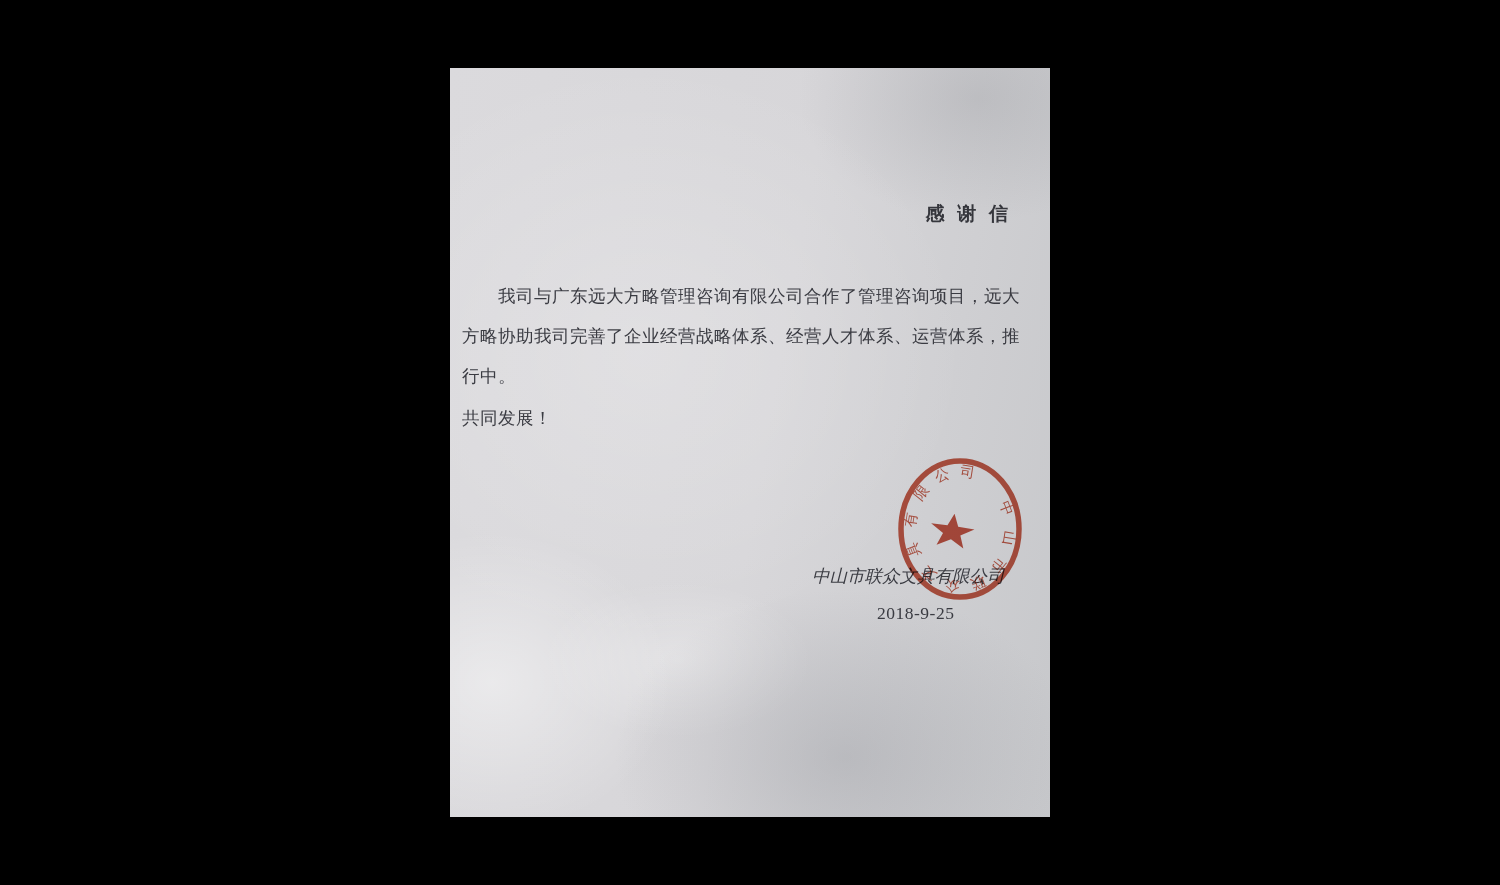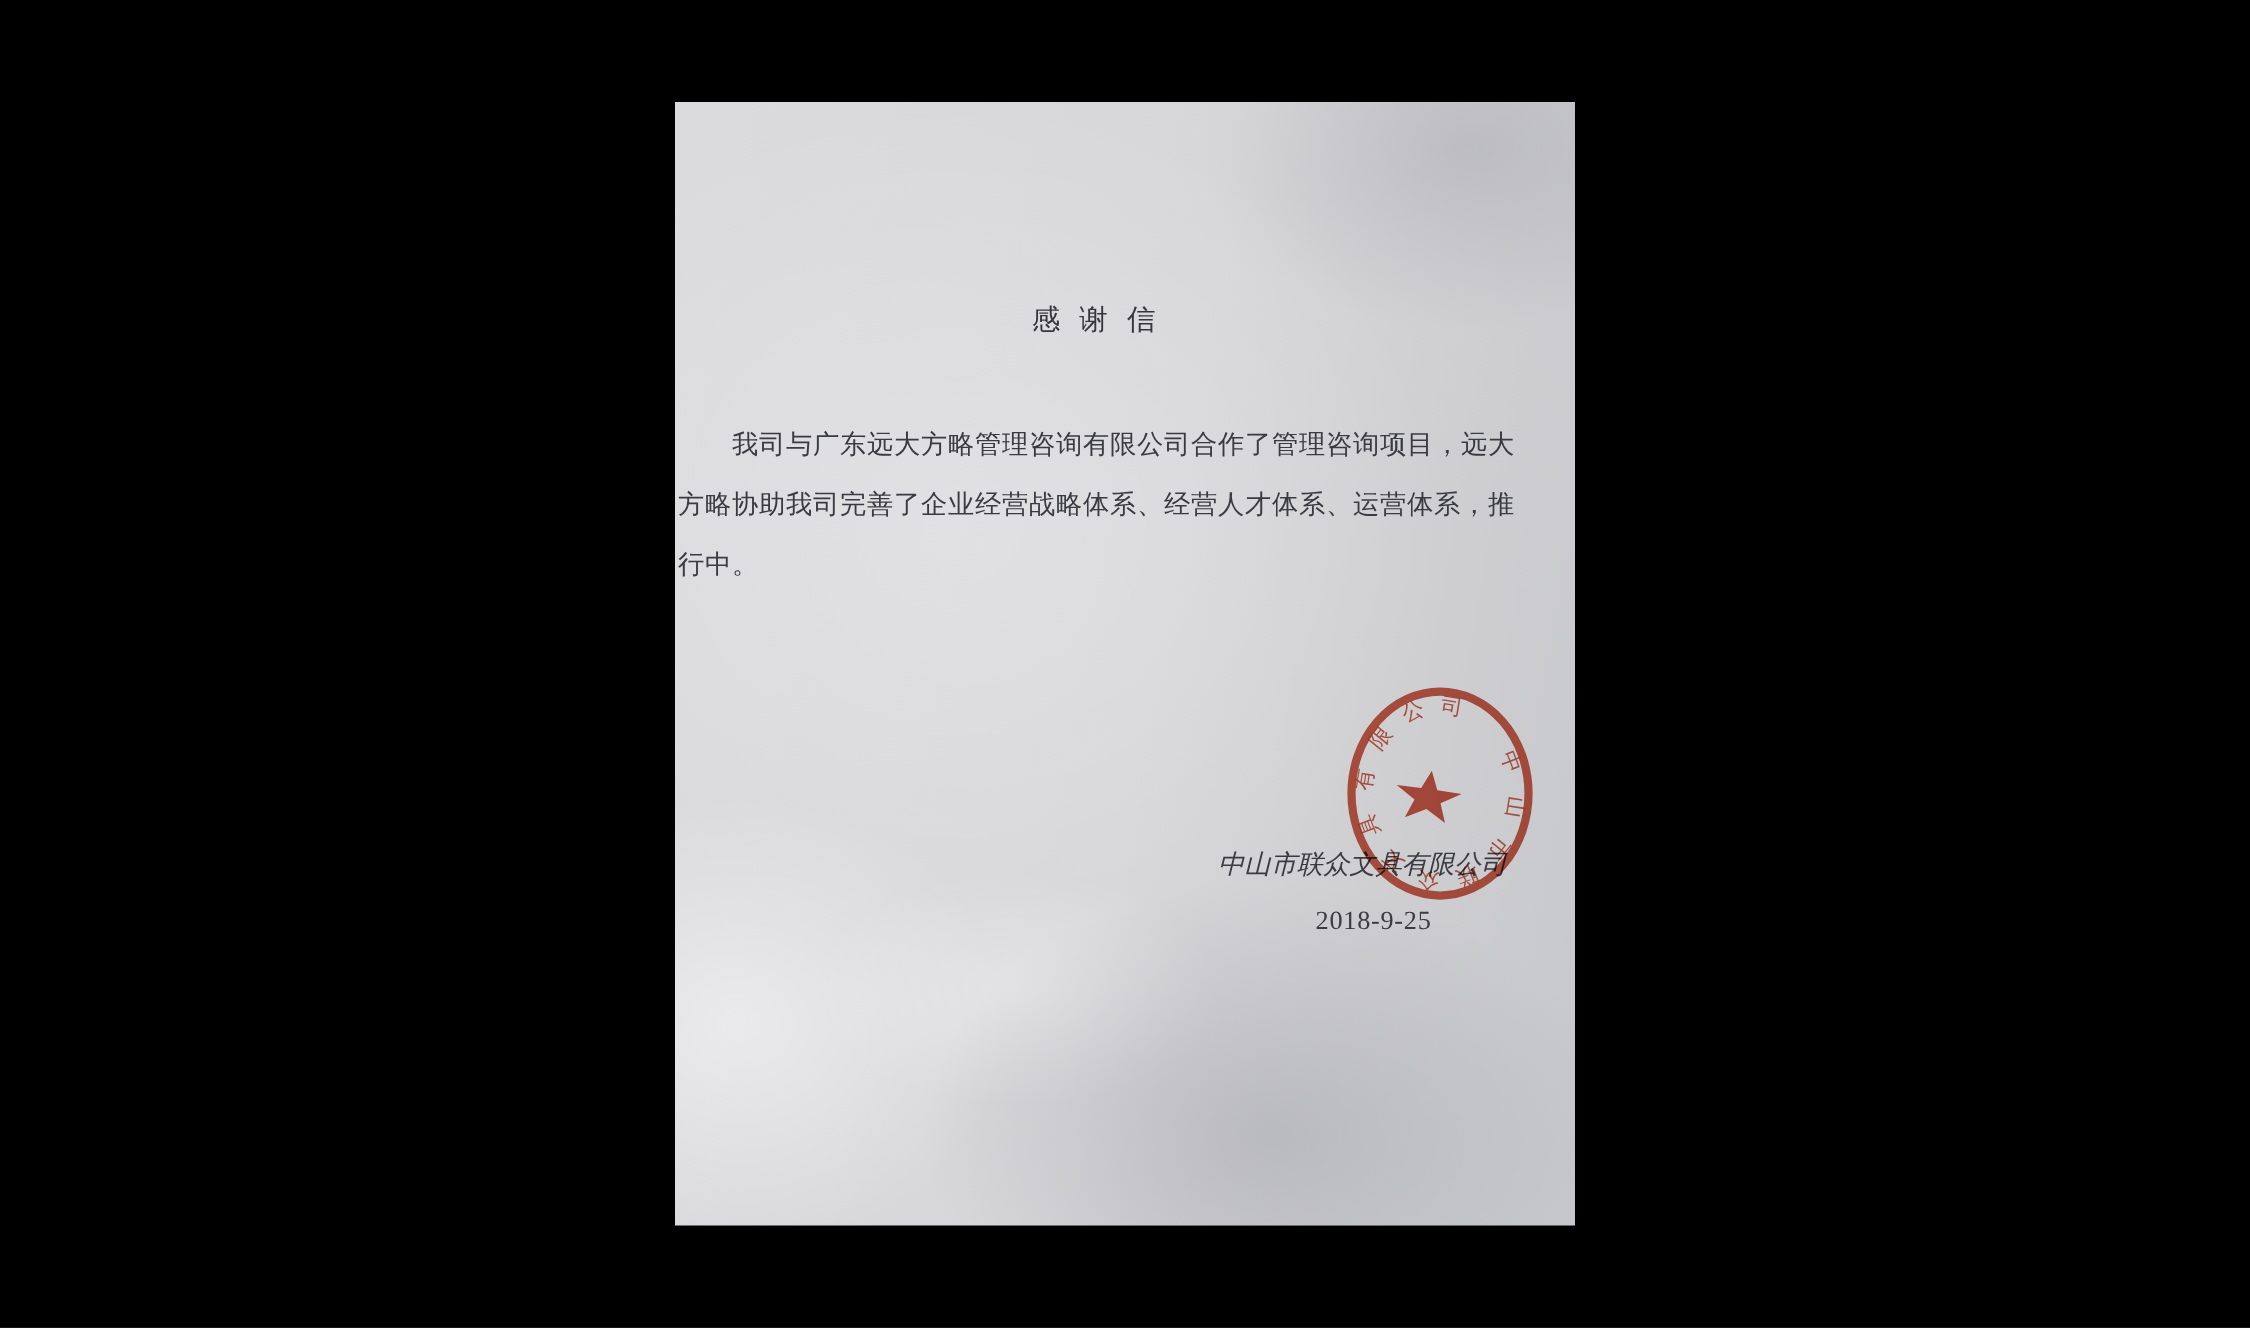--- a/index.html
+++ b/index.html
@@ -31,30 +31,30 @@
   }
   .letter-text {
     color: #3a3b42;
     filter: blur(0.35px);
   }
   .title {
     position: absolute;
     left: 0;
     top: 134px;
     width: 562px;
-    text-align: center;
+    text-align: right;
     font-size: 19px;
-    font-weight: 400;
+    font-weight: 700;
     letter-spacing: 4px;
     color: #35363c;
     line-height: 24px;
   }
   .body {
     position: absolute;
-    left: 2px;
+    left: 12px;
     top: 208px;
     width: 558px;
     font-size: 17.5px;
     letter-spacing: 0.5px;
   }
   .body-line {
     line-height: 40px;
     white-space: nowrap;
   }
   .para-2 { margin-top: 2px; }
@@ -95,20 +95,21 @@
 
     <div class="title letter-text">感 谢 信</div>
 
     <div class="body letter-text">
       <div class="para">
         <div class="body-line indent">我司与广东远大方略管理咨询有限公司合作了管理咨询项目，远大</div>
         <div class="body-line">方略协助我司完善了企业经营战略体系、经营人才体系、运营体系，推</div>
         <div class="body-line">行中。</div>
       </div>
       <div class="para para-2">
+        <div class="body-line">共同发展！</div>
       </div>
     </div>
 
     <div class="signature letter-text">中山市联众文具有限公司</div>
 
     <div class="date letter-text">2018-9-25</div>
 
     <svg class="stamp" viewBox="0 0 160 160" id="seal-svg" aria-hidden="true">
         <ellipse cx="80" cy="80" rx="59" ry="68" fill="none" stroke="#c2452f" stroke-width="5.5" opacity="0.88"></ellipse>
         <polygon points="0.00,-23.00 5.41,-7.44 21.87,-7.11 8.75,2.84 13.52,18.61 0.00,9.20 -13.52,18.61 -8.75,2.84 -21.87,-7.11 -5.41,-7.44" transform="translate(72,83) rotate(8) scale(1,0.8)" fill="#bf3f2b" opacity="0.88"></polygon>

